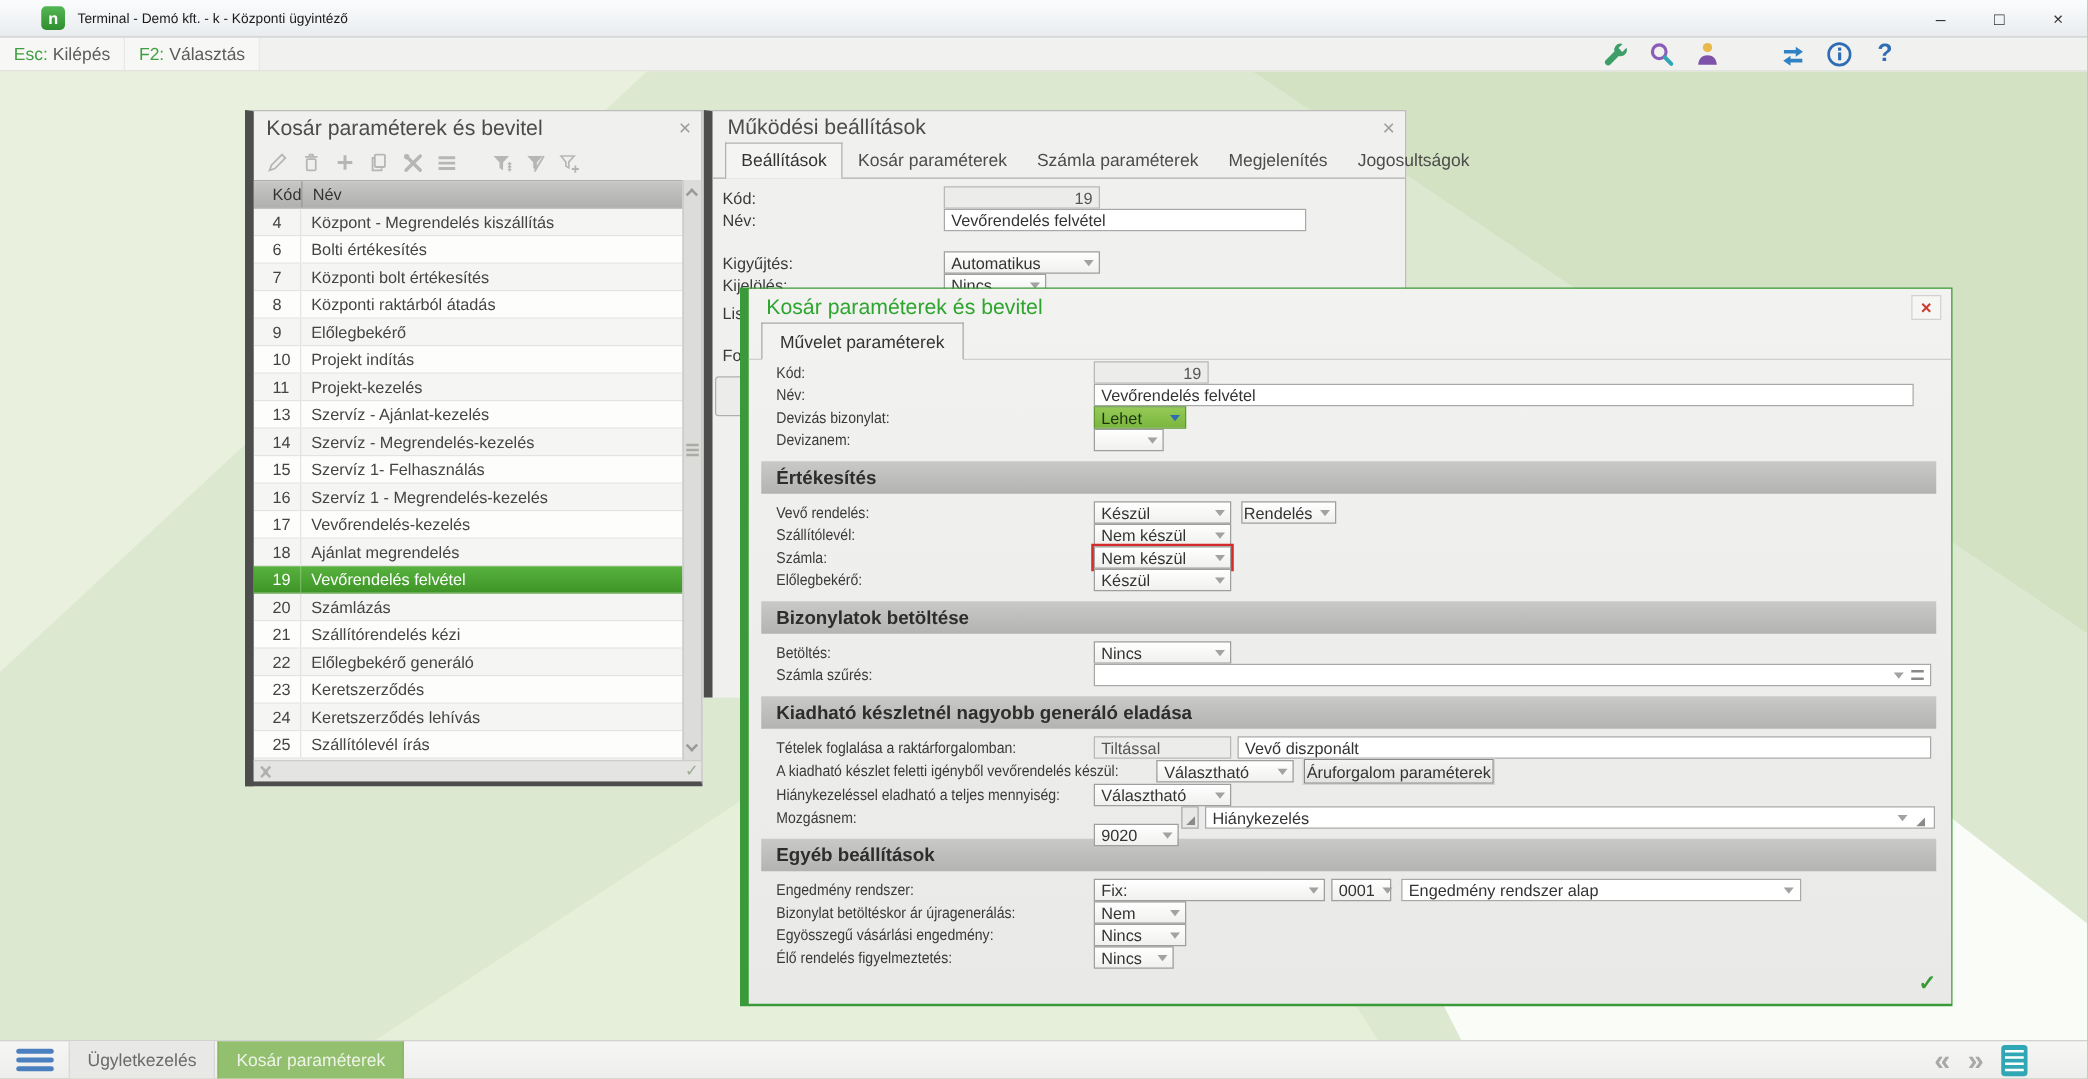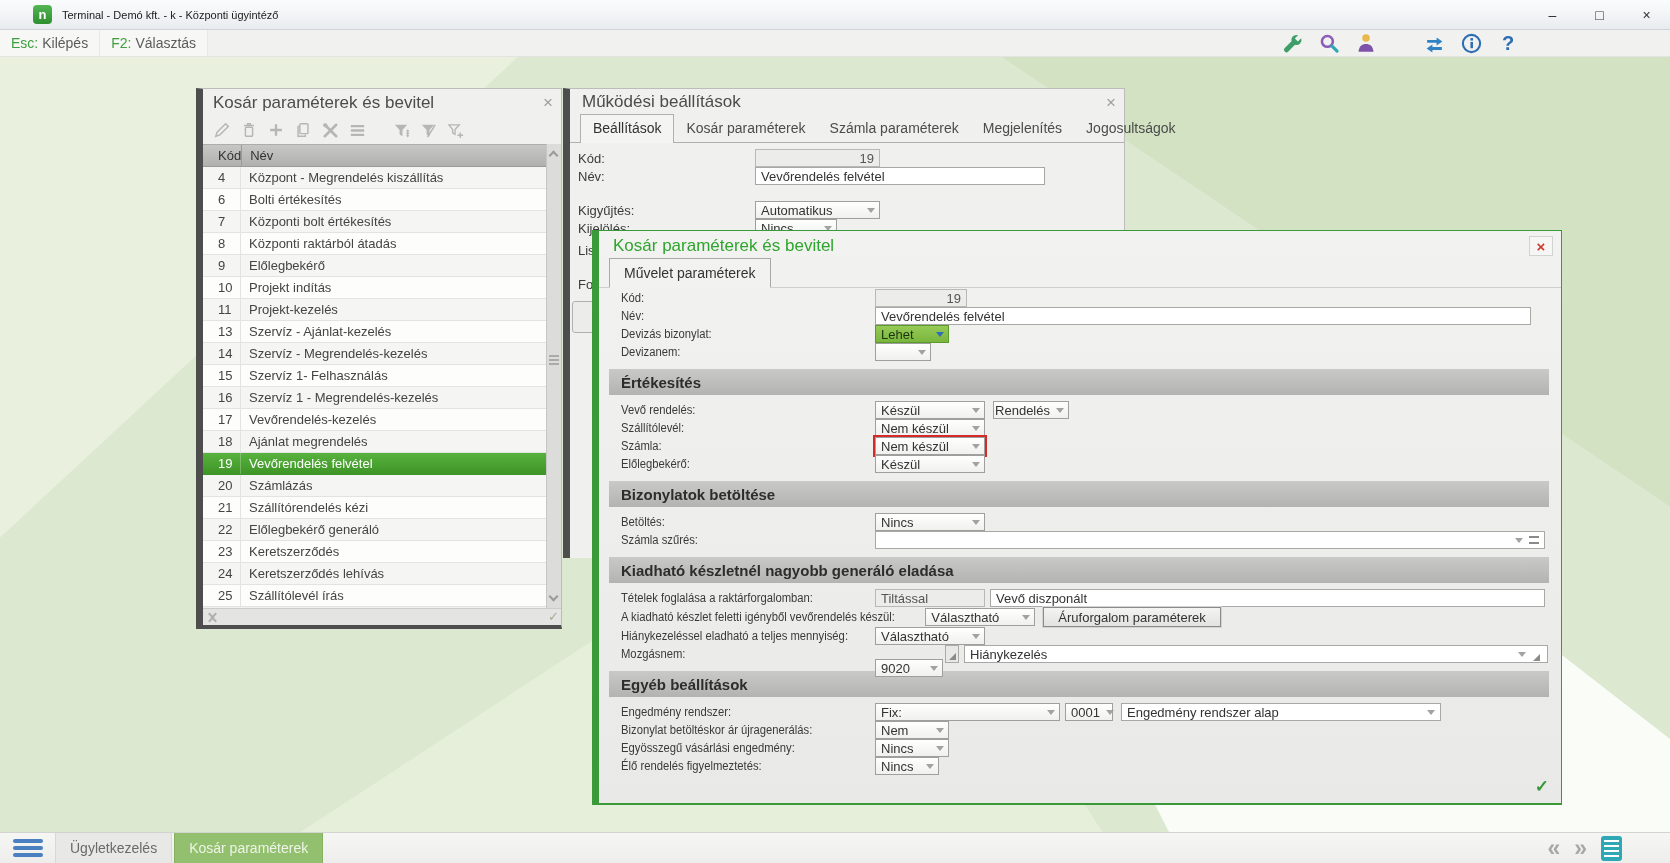--- a/index.html
+++ b/index.html
@@ -127,21 +127,21 @@
   .dlg-body { position:absolute; left:0; right:0; top:56px; bottom:0; }
   .drow { display:flex; align-items:center; height:18px; padding-left:22px; }
   .drow.tall { height:20px; }
   .dlbl { flex:0 0 254px; font-size:12.5px; color:#3a3a3a; white-space:nowrap;
     transform:scaleX(.9); transform-origin:0 50%; }
   .sec-bar { height:26px; margin:8px 12px 6px 10px; background:linear-gradient(#c9c9c7,#b3b3b1);
     display:flex; align-items:center; padding-left:12px;
     font-size:15px; font-weight:bold; color:#2d2d2b; }
   .gap5 { width:5px; } .gap8 { width:8px; }
   .btn { height:20px; border:1px solid #8a8a88; outline:1px solid #d4d4d2;
-    background:linear-gradient(#f4f4f2,#e2e2e0); padding:0 14px; font-size:13px; color:#333;
+    background:linear-gradient(#f4f4f2,#e2e2e0); padding:0 1px; font-size:13px; color:#333;
     display:inline-flex; align-items:center; }
   .ok-check { position:absolute; right:12px; bottom:6px; font-size:17px; color:#3a9a3a; font-weight:bold; }
 
   
   .taskbar { position:absolute; left:0; bottom:0; right:0; height:31px;
     background:linear-gradient(#f6f6f4,#ededeb); border-top:1px solid #d2d2d0;
     display:flex; align-items:stretch; z-index:50; }
   .burger { width:30px; margin:5px 0 5px 13px; display:flex; flex-direction:column; justify-content:center; gap:3px; }
   .burger i { display:block; height:4px; border-radius:2px; background:#4a80c0; }
   .tk-tab { display:flex; align-items:center; padding:0 14px; font-size:14px; margin-left:12px;

